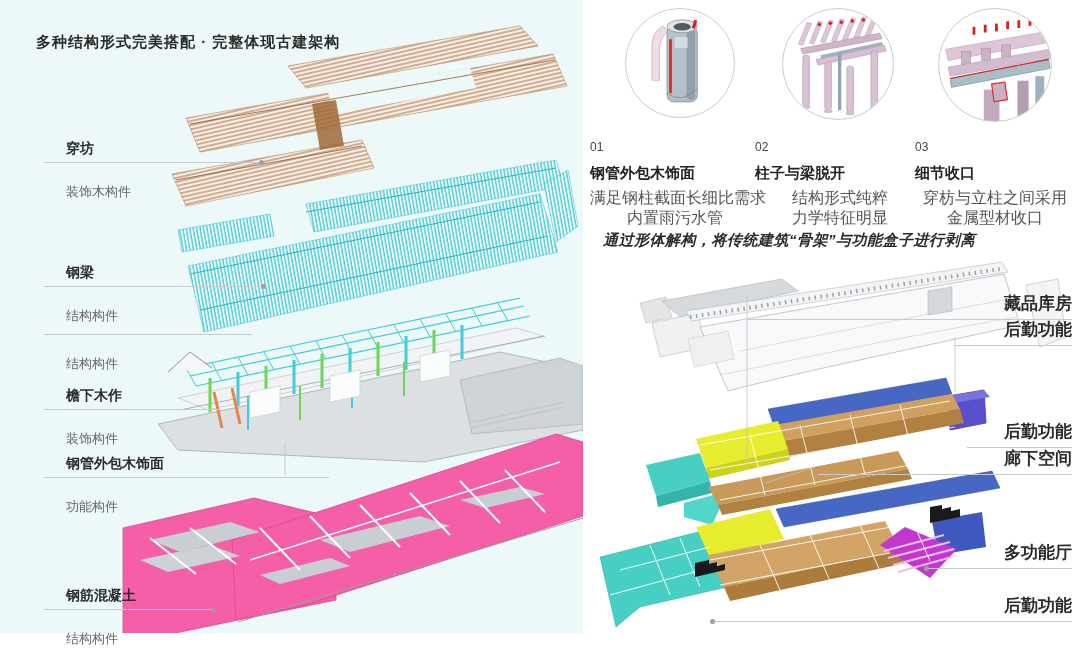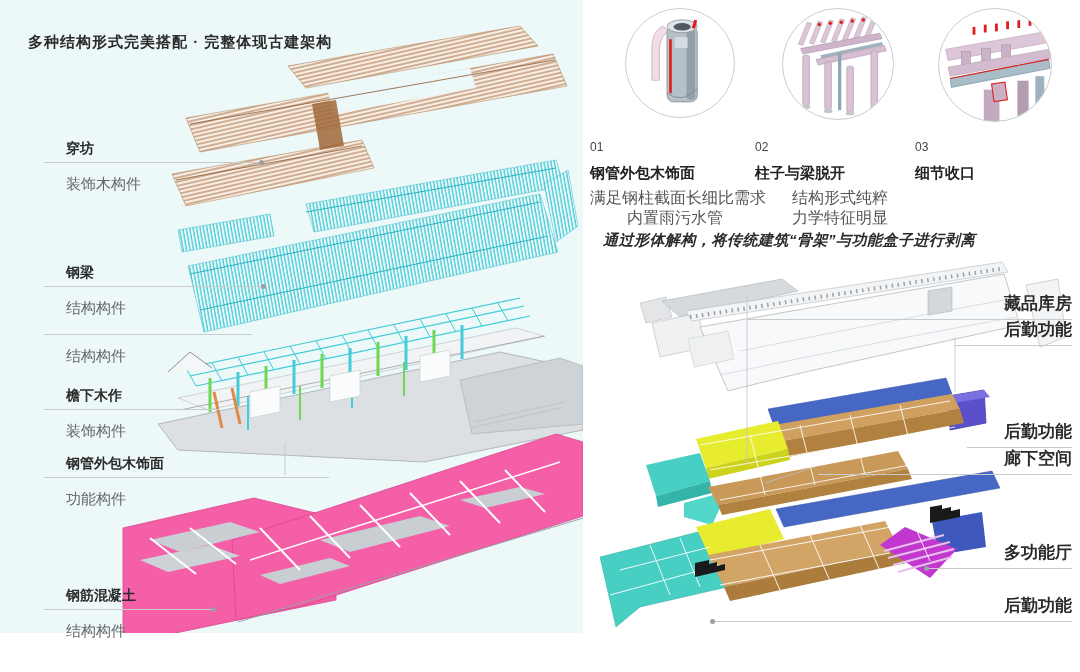--- a/index.html
+++ b/index.html
@@ -1,25 +1,25 @@
 <!DOCTYPE html>
 <html><head>
 <meta charset="utf-8">
 <style>
   html,body{margin:0;padding:0;background:#ffffff;}
   .canvas{position:relative;width:1080px;height:672px;background:#ffffff;overflow:hidden;
           font-family:"Liberation Sans",sans-serif;}
   .left-panel{position:absolute;left:0;top:0;width:583px;height:633px;background:#edf8f8;}
-  .left-title{position:absolute;left:28px;top:33px;font-size:15px;font-weight:bold;color:#2b2b2b;letter-spacing:1px;white-space:nowrap;}
+  .left-title{position:absolute;left:36px;top:33px;font-size:15px;font-weight:bold;color:#2b2b2b;letter-spacing:1px;white-space:nowrap;}
   .axon-left{position:absolute;left:0;top:0;}
   .llabel{position:absolute;left:0;padding-left:44px;}
   .lname{margin-left:22px;font-size:14px;font-weight:bold;color:#2b2b2b;white-space:nowrap;}
   .lline{height:1px;background:#c7cbcd;margin-top:4px;position:relative;}
   .ldot{position:absolute;width:5px;height:5px;border-radius:50%;background:#9aa0a5;right:-2px;top:-2px;}
-  .ltype{margin-left:22px;margin-top:12px;font-size:15px;color:#666;white-space:nowrap;}
+  .ltype{margin-left:22px;margin-top:20px;font-size:13px;color:#666;white-space:nowrap;}
   .dcircle{position:absolute;border:1px solid #c9cdd0;border-radius:50%;background:#fff;overflow:hidden;}
   .ditem{position:absolute;text-align:center;}
   .dhead{display:flex;justify-content:center;align-items:baseline;gap:10px;flex-direction:column;}
   .dnum{font-size:12px;color:#444;}
   .dtitle{font-size:15px;font-weight:bold;color:#222;white-space:nowrap;}
   .ddesc{font-size:16px;color:#555;line-height:20px;margin-top:5px;white-space:nowrap;}
   .right-title{position:absolute;left:603px;top:231px;font-size:15px;font-weight:bold;color:#2b2b2b;letter-spacing:.5px;white-space:nowrap;font-style:italic;}
   .axon-right{position:absolute;left:600px;top:255px;}
   .rlabel{position:absolute;right:8px;text-align:right;}
   .rtext{font-size:17px;font-weight:bold;color:#2b2b2b;white-space:nowrap;}
@@ -272,20 +272,24 @@
     <div class="ddesc">
       <div>结构形式纯粹</div>
       <div>力学特征明显</div>
     </div>
   </div>
   <div class="ditem" style="left:915px;top:140px;width:160px;">
     <div class="dhead">
       <span class="dnum">03</span>
       <span class="dtitle">细节收口</span>
     </div>
+    <div class="ddesc">
+      <div>穿枋与立柱之间采用</div>
+      <div>金属型材收口</div>
+    </div>
   </div>
 
   <div class="right-title">通过形体解构，将传统建筑“骨架”与功能盒子进行剥离</div>
 
   <svg class="axon-right" width="480" height="410" viewBox="0 0 480 410">
 
     <g>
       <polygon points="40,48 66,42 72,62 46,68" fill="#e3e5e7" stroke="#b4b9bd" stroke-width="0.6"></polygon>
       <polygon points="62,46 182,24 198,36 80,62" fill="#d7dadc" stroke="#aeb3b7" stroke-width="0.6"></polygon>
       <polygon points="52,68 98,58 106,92 60,102" fill="#eff1f2" stroke="#b4b9bd" stroke-width="0.6"></polygon>

